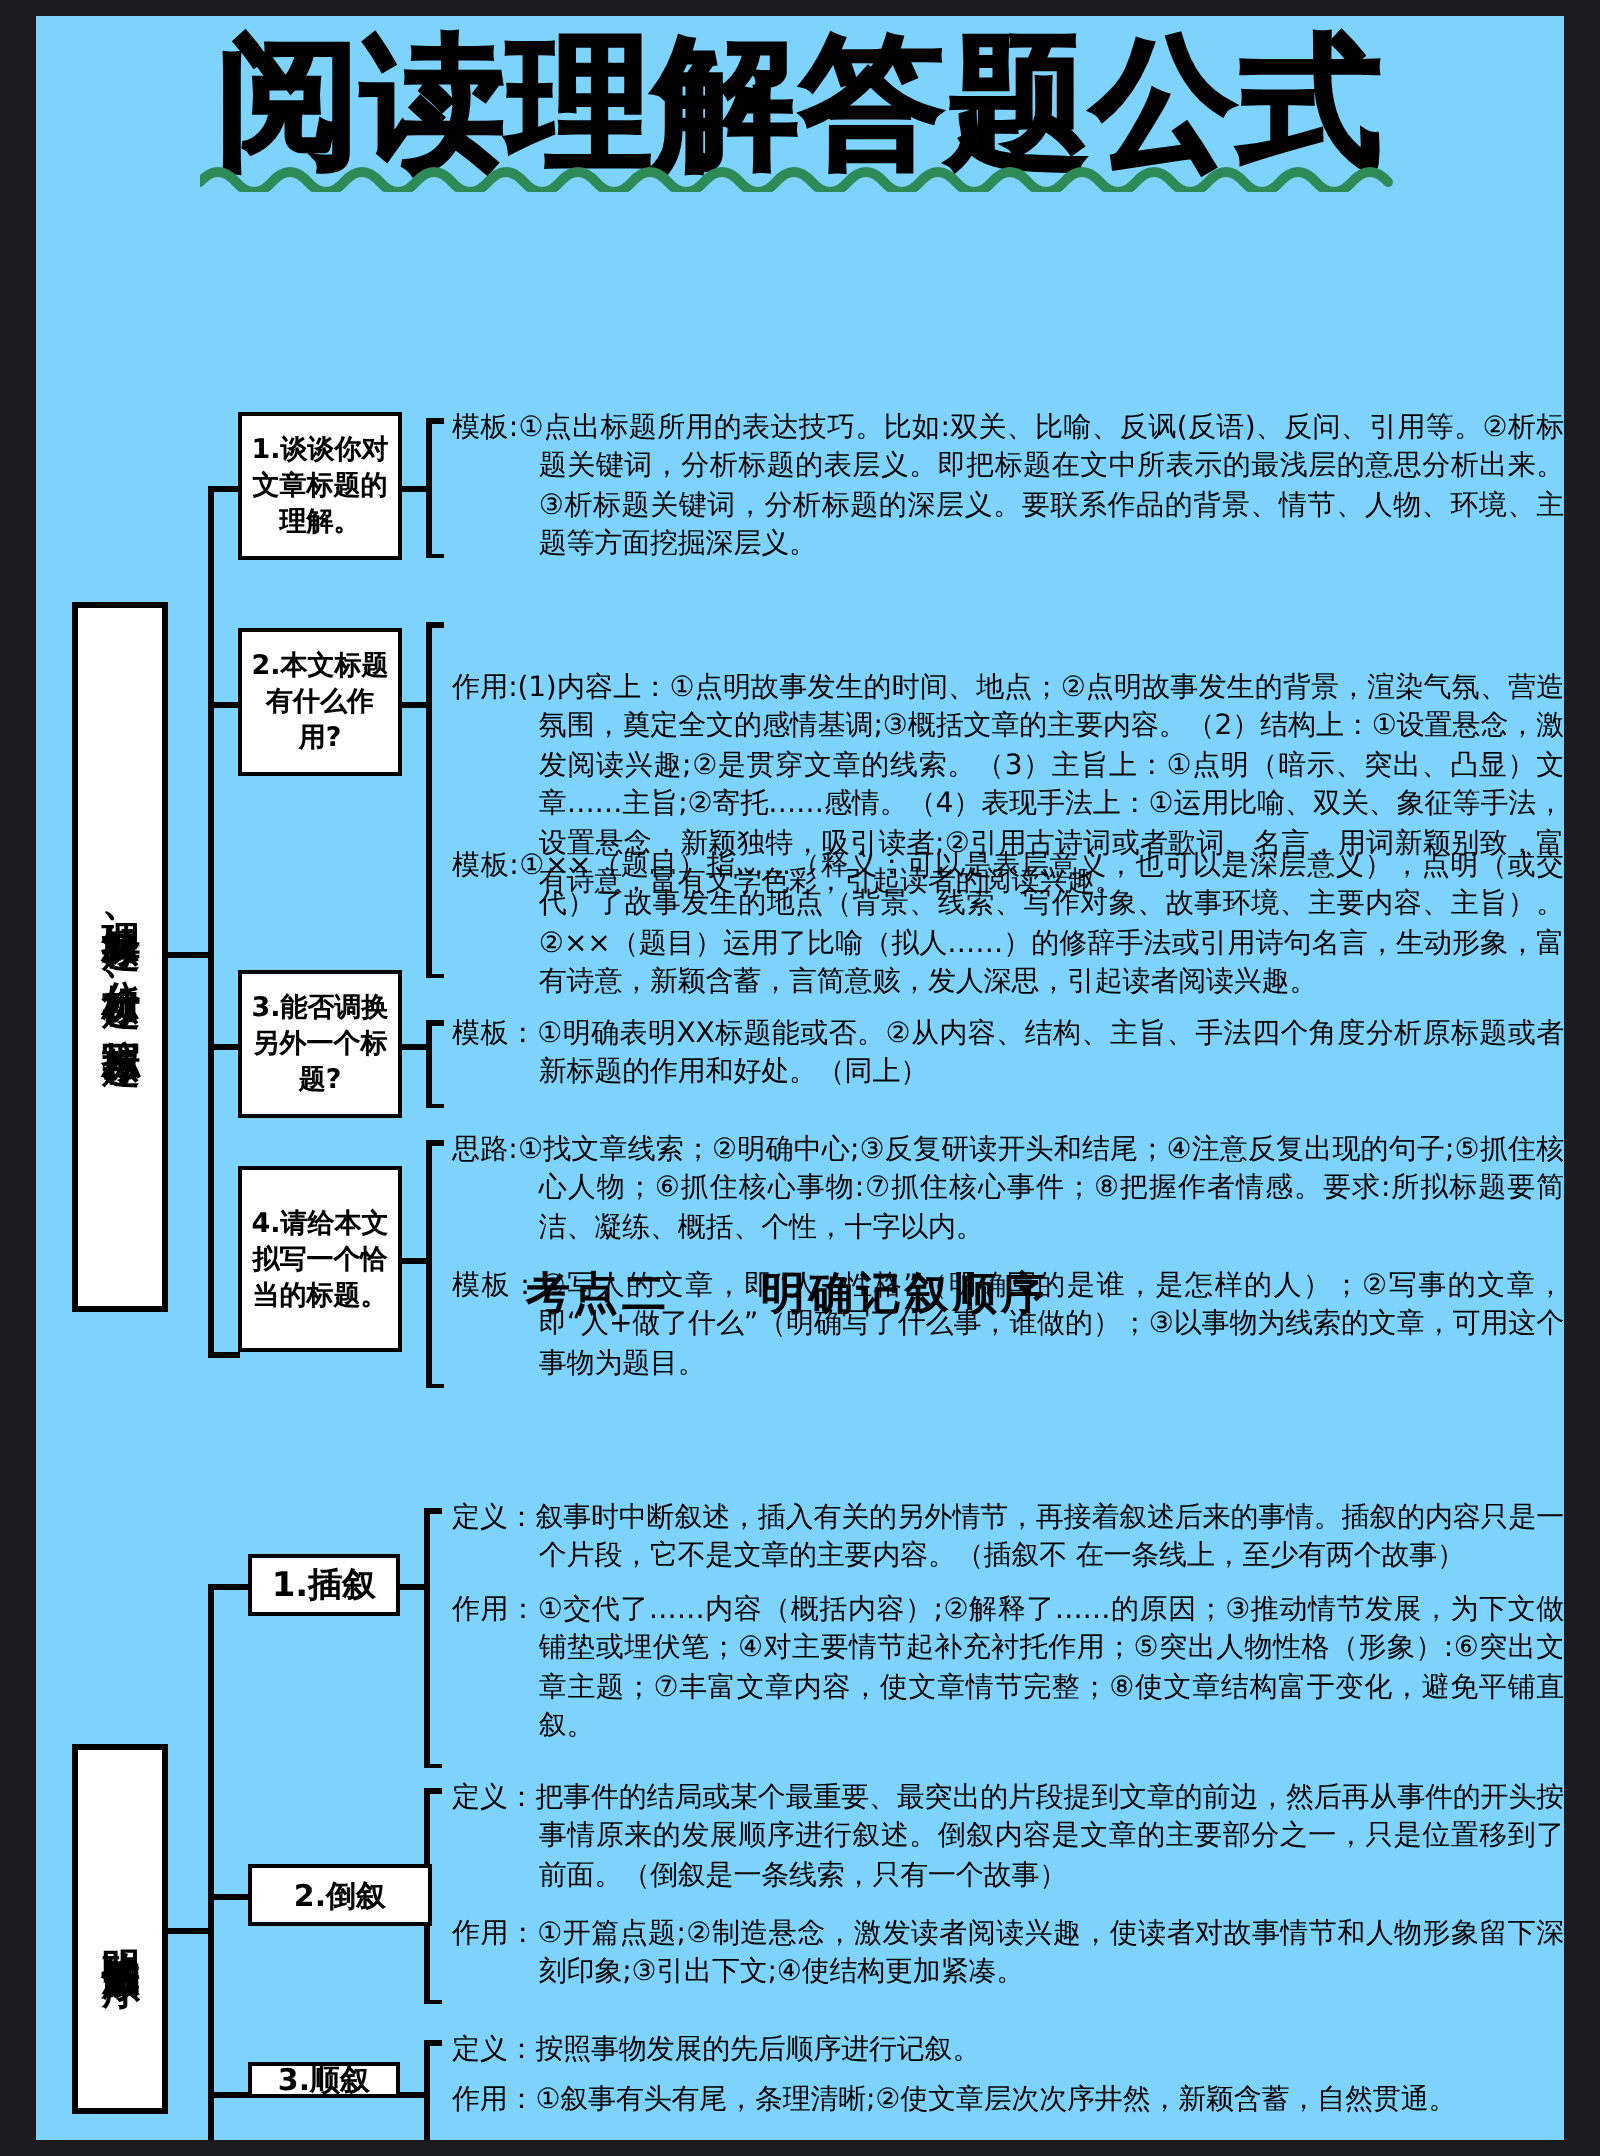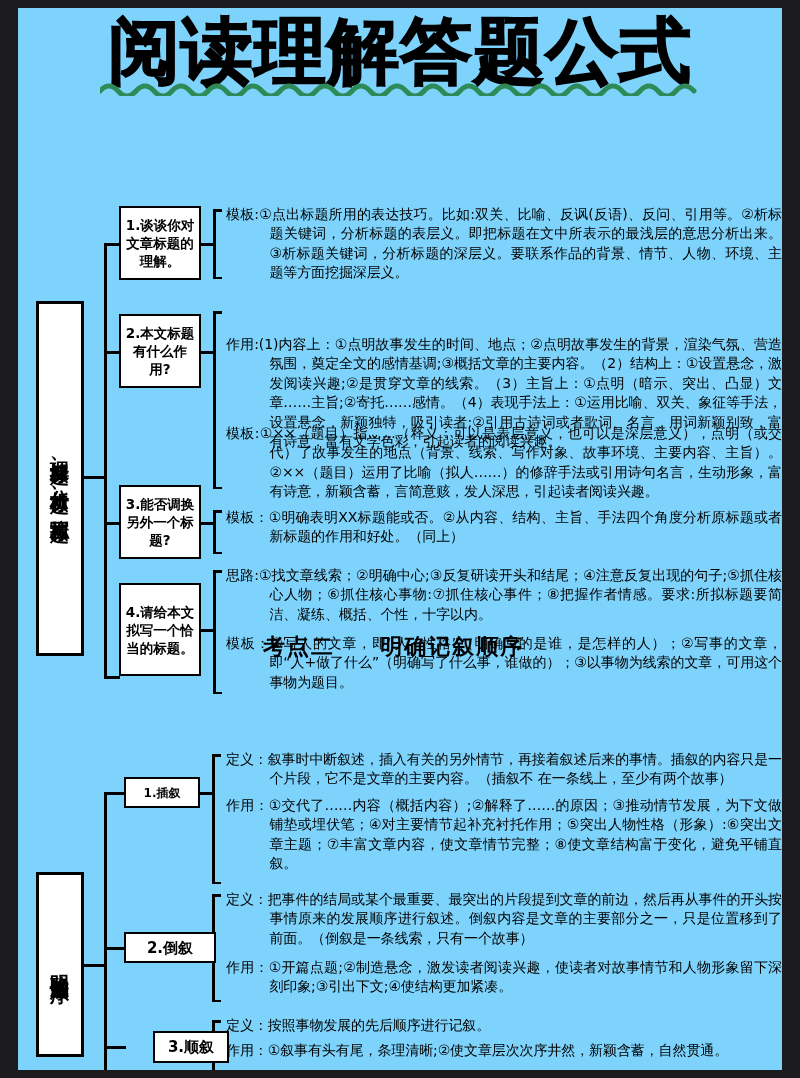--- a/index.html
+++ b/index.html
@@ -230,27 +230,27 @@
         <span>明确记叙顺序</span>
       </div>
 
       <div class="ln-h" style="left:66px; top:860px; width:22px;"></div>
       <div class="ln-v" style="left:86px; top:688px; height:330px;"></div>
 
       <div class="ln-h" style="left:86px; top:688px; width:22px;"></div>
       <div class="ln-h" style="left:86px; top:843px; width:22px;"></div>
       <div class="ln-h" style="left:86px; top:942px; width:22px;"></div>
 
-      <div class="node" style="left:106px; top:673px; width:76px; height:31px; font-size:12px;">
+      <div class="node" style="left:106px; top:673px; width:76px; height:31px; font-size:17px;">
         <span>1.插叙</span>
       </div>
       <div class="node" style="left:106px; top:828px; width:92px; height:31px; font-size:15px;">
         <span>2.倒叙</span>
       </div>
-      <div class="node" style="left:106px; top:927px; width:76px; height:32px; font-size:15px;margin-left:29px;">
+      <div class="node" style="left:106px; top:927px; width:76px; height:18px; font-size:15px;">
         <span>3.顺叙</span>
       </div>
 
       <div class="ln-h" style="left:182px; top:688px; width:14px;"></div>
       <div class="brk" style="left:194px; top:650px; width:10px; height:130px;">
         <i class="sp"></i>
           <i class="t"></i>
           <i class="b"></i>
       </div>
 

